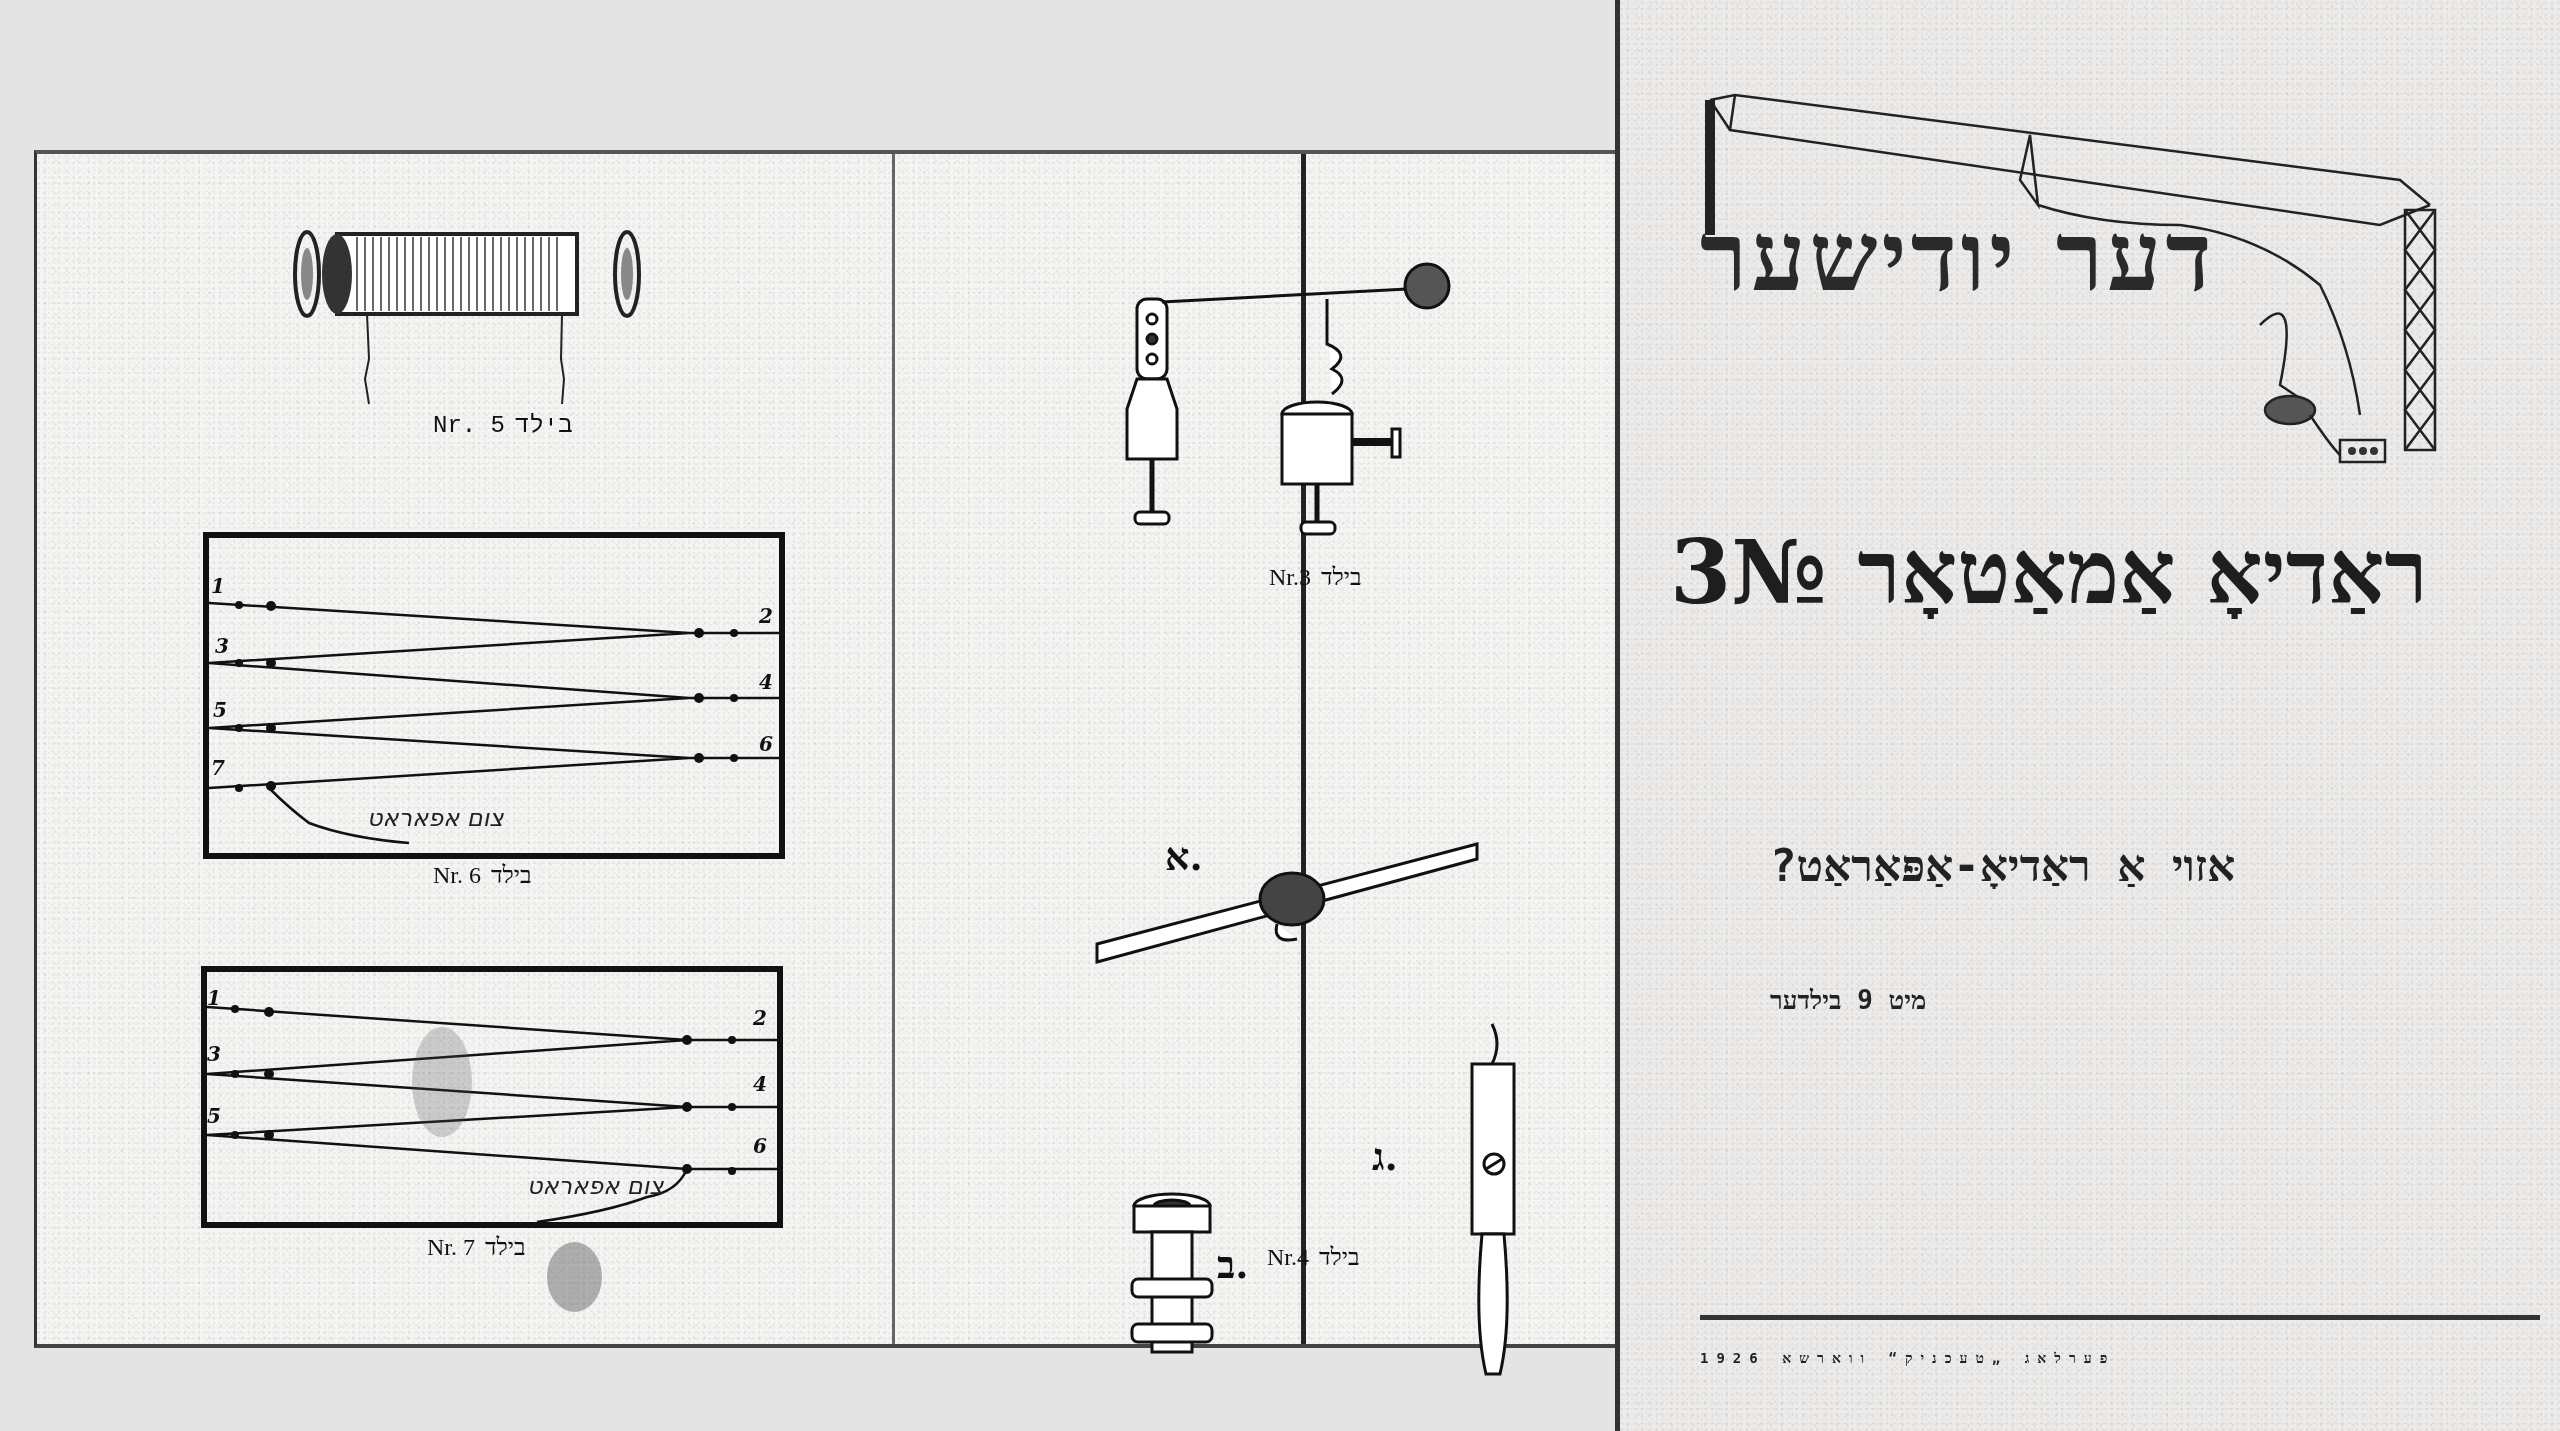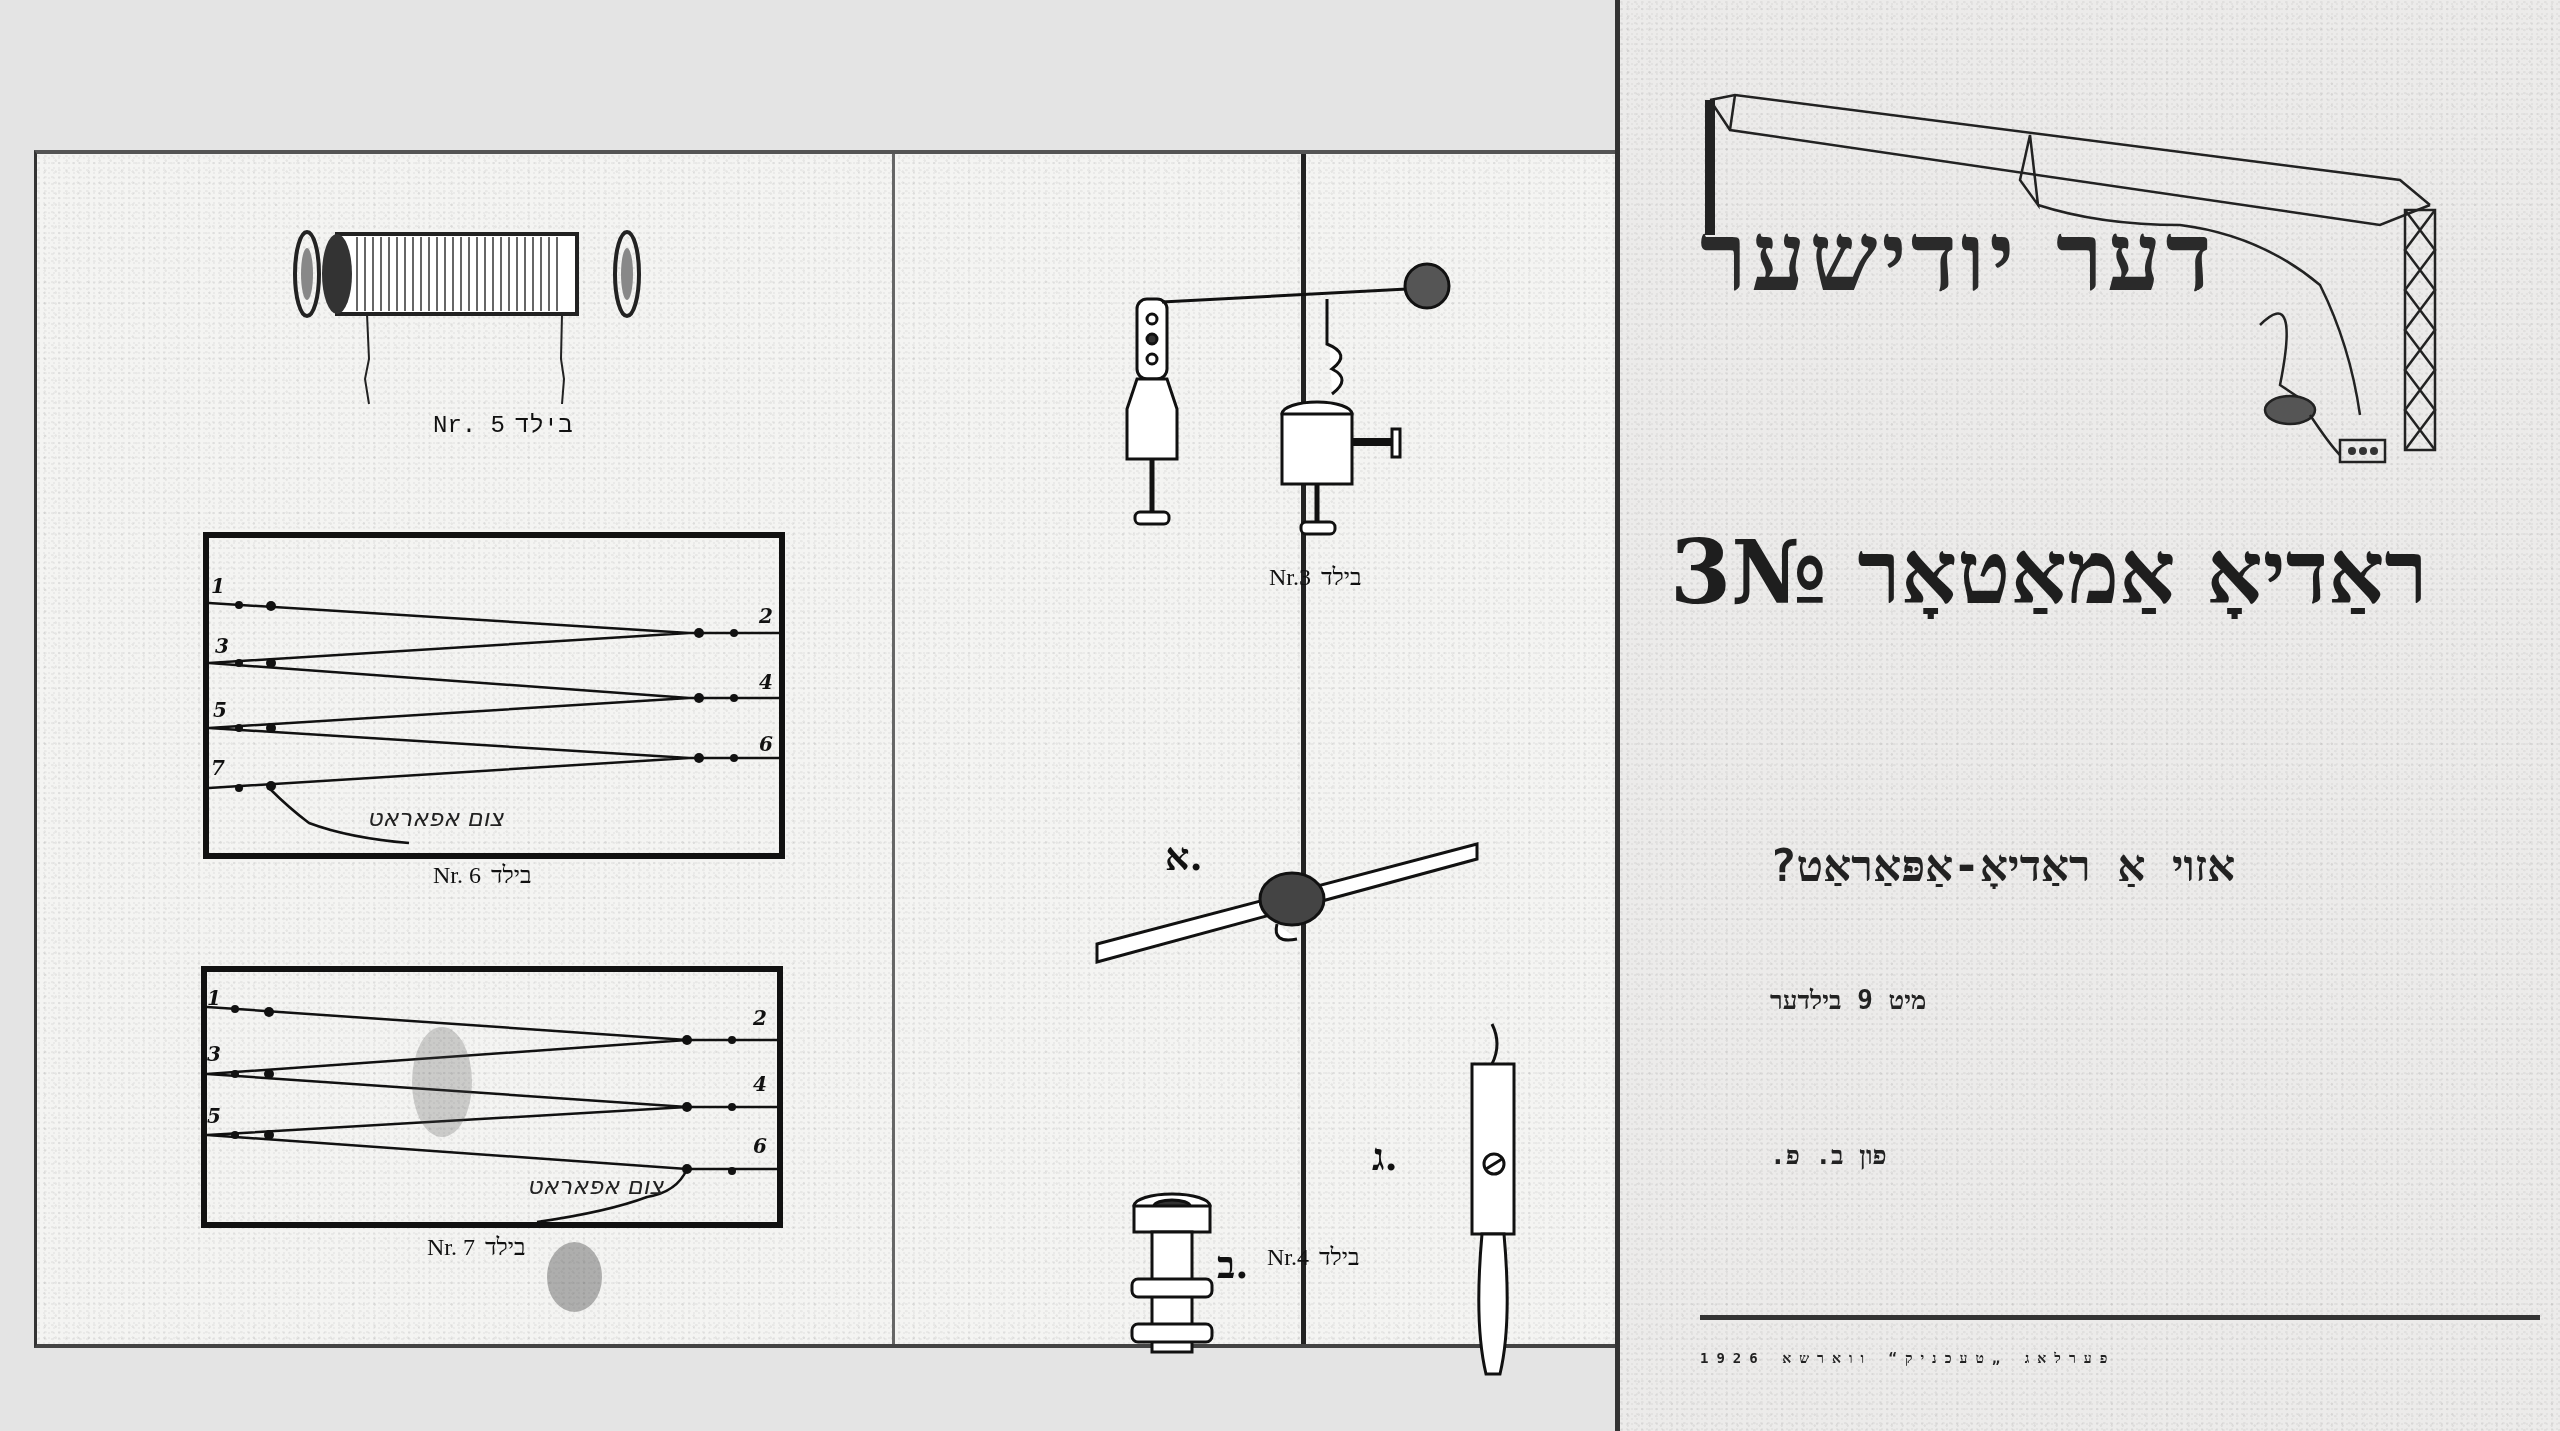--- a/index.html
+++ b/index.html
@@ -232,16 +232,15 @@
     <g fill="#333">
         <circle cx="652" cy="366" r="4"></circle>
         <circle cx="663" cy="366" r="4"></circle>
         <circle cx="674" cy="366" r="4"></circle>
       </g>
   </svg>
   <div id="cover-title" class="cov">דער יודישער</div>
   <div id="cover-series" class="cov">ראַדיאָ אַמאַטאָר №3</div>
   <div id="cover-sub2" class="cov">אזוי אַ ראַדיאָ-אַפּאַראַט?</div>
   <div id="cover-illus" class="cov">מיט 9 בילדער</div>
-  <div id="cover-author" class="cov">פון ב. פ.</div>
   <div id="cover-rule"></div>
   <div id="cover-publisher" class="cov">פערלאג „טעכניק“ ווארשא 1926</div>
 </div>
 
 </body></html>

